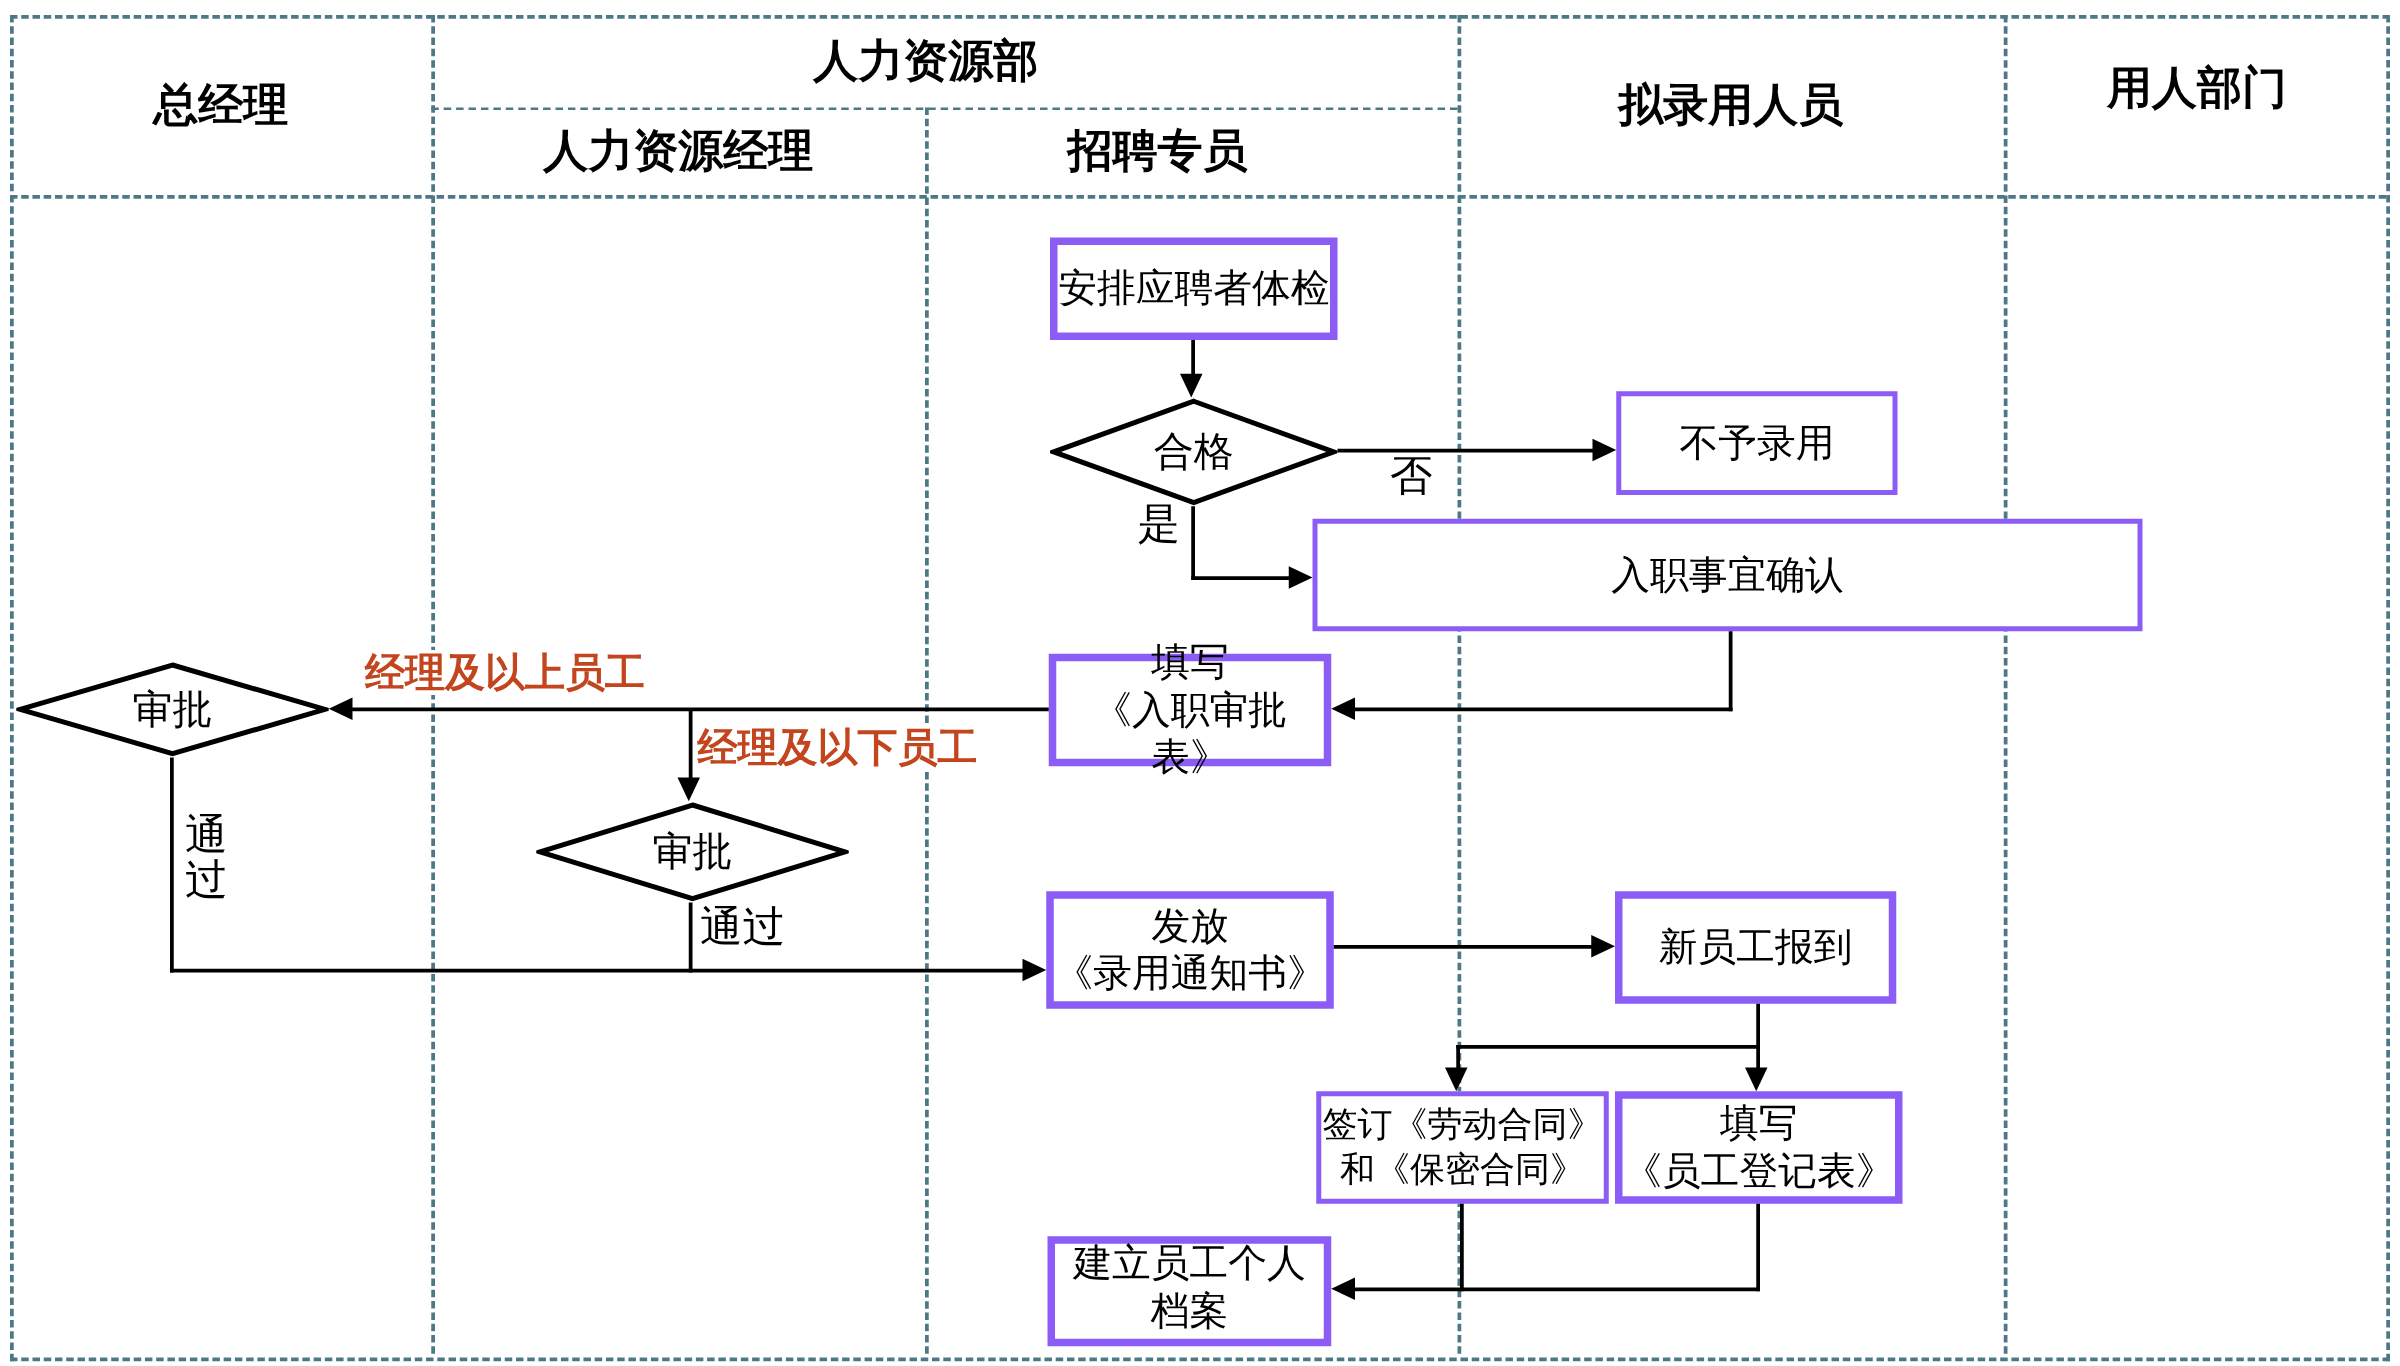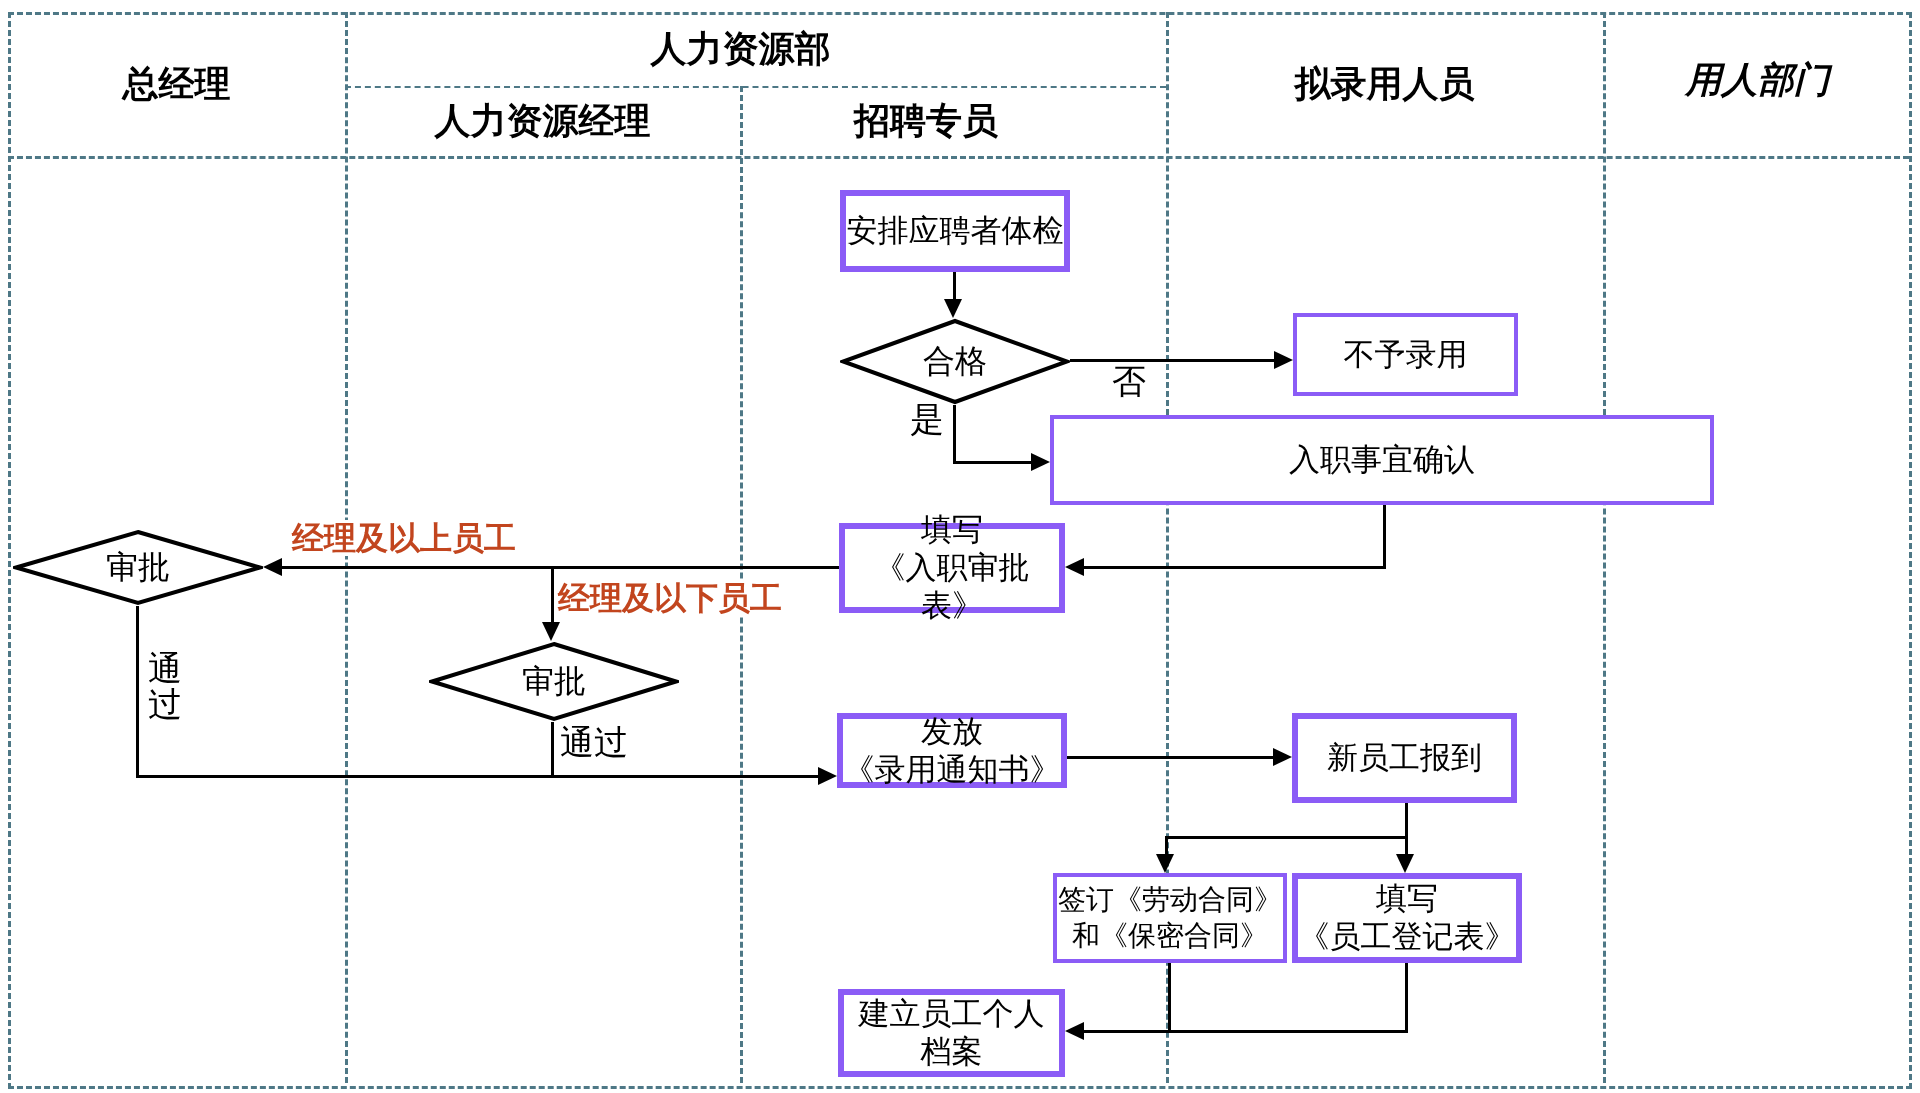--- a/index.html
+++ b/index.html
@@ -46,21 +46,21 @@
   <div class="vdiv" style="left:1166px;top:12px;height:1071px;"></div>
   <div class="vdiv" style="left:1603px;top:12px;height:1071px;"></div>
   <div class="hdiv" style="left:8px;top:156px;width:1901px;"></div>
   <div class="hdiv fine" style="left:345px;top:86px;width:821px;"></div>
 
   <div class="lane-title" style="left:8px;top:62px;width:337px;">总经理</div>
   <div class="lane-title" style="left:330px;top:27px;width:821px;">人力资源部</div>
   <div class="lane-title" style="left:345px;top:99px;width:395px;">人力资源经理</div>
   <div class="lane-title" style="left:713px;top:99px;width:426px;">招聘专员</div>
   <div class="lane-title" style="left:1166px;top:62px;width:437px;">拟录用人员</div>
-  <div class="lane-title" style="left:1603px;top:58px;width:309px;font-style:italic;">用人部门</div>
+  <div class="lane-title" style="left:1603px;top:48px;width:309px;">用人部门</div>
 
   <div class="node" style="left:840px;top:190px;width:230px;height:82px;">安排应聘者体检</div>
 
   <div class="diamond" style="left:840px;top:318px;width:230px;height:87px;">
     <svg width="230" height="87" viewBox="0 0 230 87">
         <polygon points="115,3 227,43.5 115,84 3,43.5" fill="#ffffff" stroke="#000000" stroke-width="4"></polygon>
       </svg>
     <div class="dlabel">合格</div>
   </div>
 
@@ -78,32 +78,32 @@
     <div class="dlabel">审批</div>
   </div>
 
   <div class="diamond" style="left:429px;top:641px;width:250px;height:81px;">
     <svg width="250" height="81" viewBox="0 0 250 81">
         <polygon points="125,3 247,40.5 125,78 3,40.5" fill="#ffffff" stroke="#000000" stroke-width="4"></polygon>
       </svg>
     <div class="dlabel">审批</div>
   </div>
 
-  <div class="node" style="left:837px;top:713px;width:230px;height:75px;">发放
+  <div class="node" style="left:837px;top:713px;width:230px;height:94px;">发放
 《录用通知书》</div>
 
   <div class="node" style="left:1292px;top:713px;width:225px;height:90px;">新员工报到</div>
 
   <div class="node thin" style="left:1053px;top:873px;width:234px;height:90px;font-size:28px;line-height:36px;">签订《劳动合同》
 和《保密合同》</div>
 
   <div class="node" style="left:1292px;top:873px;width:230px;height:90px;">填写
 《员工登记表》</div>
 
-  <div class="node" style="left:838px;top:989px;width:227px;height:88px;">建立员工个人
+  <div class="node" style="left:838px;top:989px;width:227px;height:88px;font-family:Liberation Mono, monospace;">建立员工个人
 档案</div>
 
   <div class="vline" style="left:953px;top:272px;height:32px;"></div>
   <div class="arr d" style="left:944px;top:299px;"></div>
 
   <div class="hline" style="left:1070px;top:359px;width:207px;"></div>
   <div class="arr r" style="left:1274px;top:351px;"></div>
 
   <div class="vline" style="left:953px;top:405px;height:59px;"></div>
   <div class="hline" style="left:953px;top:461px;width:81px;"></div>

